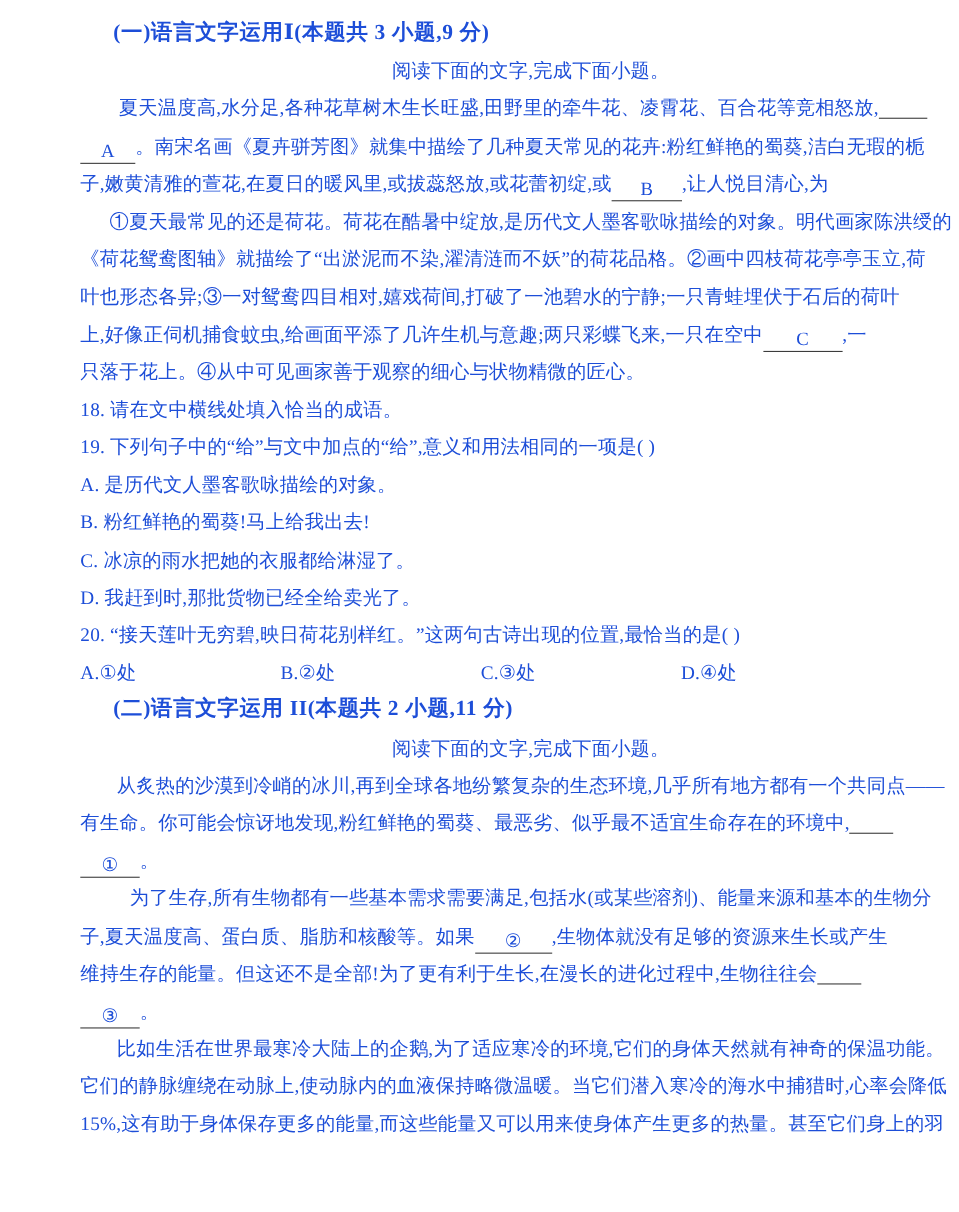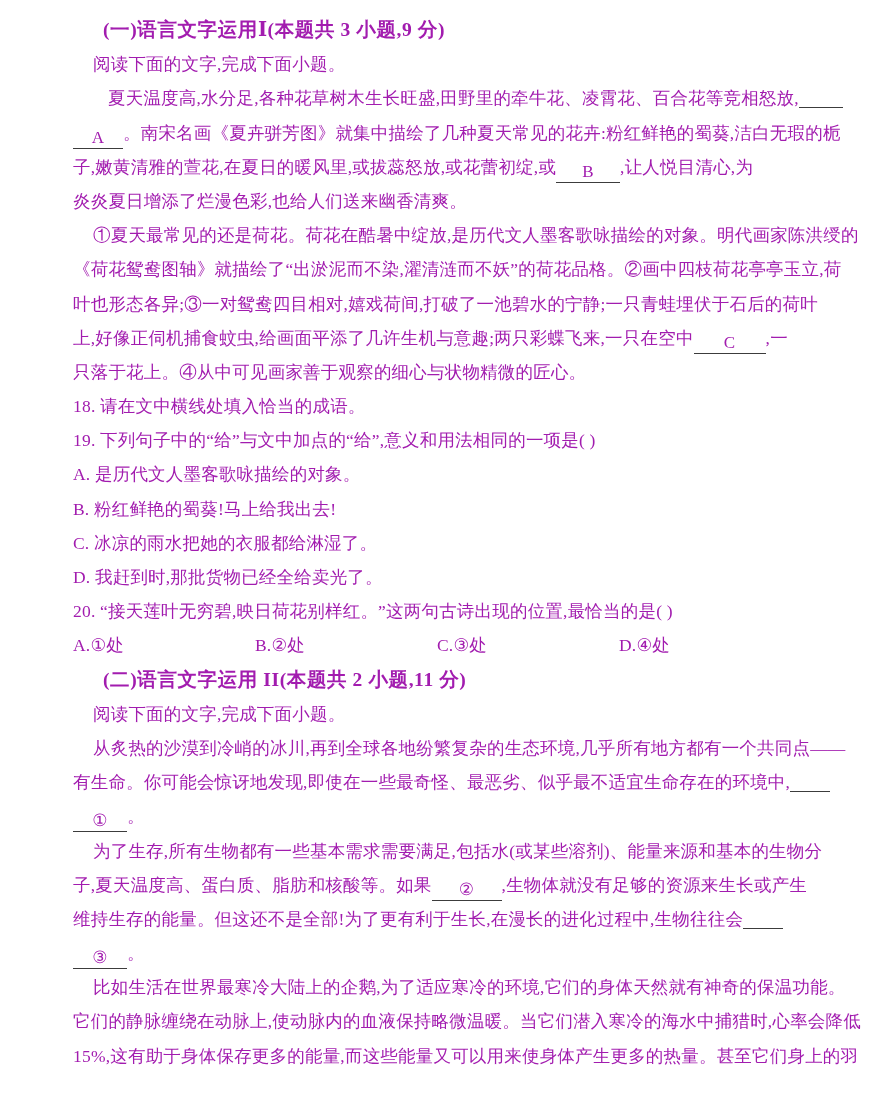--- a/index.html
+++ b/index.html
@@ -21,65 +21,64 @@
     font-size: 17.5px;
     white-space: nowrap;
     letter-spacing: 0.2px;
   }
   .line.header {
     font-weight: 700;
     font-size: 19.5px;
     padding-left: 30px;
     letter-spacing: 0.6px;
   }
-  .line.indent1 { padding-left: 20px; }
+  .line.indent1 { padding-left: 20px; text-align: center; }
   .line.indent2 { padding-left: 35px; }
   .line.options .opt {
     display: inline-block;
     width: 182px;
   }
   .blank {
     display: inline-block;
     box-sizing: border-box;
     border-bottom: 1.5px solid #3c3c3c;
     text-align: center;
     height: 23px;
     line-height: 23px;
     vertical-align: -4px;
     font-size: 17px;
   }
 </style>
 </head>
 <body>
 
-<div class="page" style="background: rgb(255, 255, 255); color: #a21caf;">
+<div class="page" style="background: rgb(255, 255, 255); color: #1d4ed8;">
   <div>
       <div class="line header"><span>(一)语言文字运用Ⅰ(本题共 3 小题,9 分)</span></div>
       <div class="line indent1"><span>阅读下面的文字,完成下面小题。</span></div>
       <div class="line indent2"><span>夏天温度高,水分足,各种花草树木生长旺盛,田野里的牵牛花、凌霄花、百合花等竞相怒放,</span><span class="blank" style="min-width: 44px; border-bottom-color: rgb(60, 60, 60);"></span></div>
       <div class="line plain"><span class="blank" style="min-width: 50px; border-bottom-color: rgb(60, 60, 60);">A</span><span>。南宋名画《夏卉骈芳图》就集中描绘了几种夏天常见的花卉:粉红鲜艳的蜀葵,洁白无瑕的栀</span></div>
       <div class="line plain"><span>子,嫩黄清雅的萱花,在夏日的暖风里,或拔蕊怒放,或花蕾初绽,或</span><span class="blank" style="min-width: 64px; border-bottom-color: rgb(60, 60, 60);">B</span><span>,让人悦目清心,为</span></div>
-      <div class="line plain"><span>炎炎夏日增添了烂漫色彩,也给人们送来幽香清爽。</span></div>
       <div class="line indent1"><span>①夏天最常见的还是荷花。荷花在酷暑中绽放,是历代文人墨客歌咏描绘的对象。明代画家陈洪绶的</span></div>
       <div class="line plain"><span>《荷花鸳鸯图轴》就描绘了“出淤泥而不染,濯清涟而不妖”的荷花品格。②画中四枝荷花亭亭玉立,荷</span></div>
       <div class="line plain"><span>叶也形态各异;③一对鸳鸯四目相对,嬉戏荷间,打破了一池碧水的宁静;一只青蛙埋伏于石后的荷叶</span></div>
       <div class="line plain"><span>上,好像正伺机捕食蚊虫,给画面平添了几许生机与意趣;两只彩蝶飞来,一只在空中</span><span class="blank" style="min-width: 72px; border-bottom-color: rgb(60, 60, 60);">C</span><span>,一</span></div>
       <div class="line plain"><span>只落于花上。④从中可见画家善于观察的细心与状物精微的匠心。</span></div>
       <div class="line plain"><span>18. 请在文中横线处填入恰当的成语。</span></div>
       <div class="line plain"><span>19. 下列句子中的“给”与文中加点的“给”,意义和用法相同的一项是(    )</span></div>
       <div class="line plain"><span>A. 是历代文人墨客歌咏描绘的对象。</span></div>
       <div class="line plain"><span>B. 粉红鲜艳的蜀葵!马上给我出去!</span></div>
       <div class="line plain"><span>C. 冰凉的雨水把她的衣服都给淋湿了。</span></div>
       <div class="line plain"><span>D. 我赶到时,那批货物已经全给卖光了。</span></div>
       <div class="line plain"><span>20. “接天莲叶无穷碧,映日荷花别样红。”这两句古诗出现的位置,最恰当的是(    )</span></div>
       <div class="line options"><span class="opt">A.①处</span><span class="opt">B.②处</span><span class="opt">C.③处</span><span class="opt">D.④处</span></div>
       <div class="line header"><span>(二)语言文字运用 II(本题共 2 小题,11 分)</span></div>
       <div class="line indent1"><span>阅读下面的文字,完成下面小题。</span></div>
       <div class="line indent1"><span>从炙热的沙漠到冷峭的冰川,再到全球各地纷繁复杂的生态环境,几乎所有地方都有一个共同点——</span></div>
-      <div class="line plain"><span>有生命。你可能会惊讶地发现,即使在一些最奇怪、最恶劣、似乎最不适宜生命存在的环境中,</span><span class="blank" style="min-width: 40px; border-bottom-color: rgb(60, 60, 60);"></span></div>
+      <div class="line plain"><span>有生命。你可能会惊讶地发现,粉红鲜艳的蜀葵、最恶劣、似乎最不适宜生命存在的环境中,</span><span class="blank" style="min-width: 40px; border-bottom-color: rgb(60, 60, 60);"></span></div>
       <div class="line plain"><span class="blank" style="min-width: 54px; border-bottom-color: rgb(60, 60, 60);">①</span><span>。</span></div>
       <div class="line indent1"><span>为了生存,所有生物都有一些基本需求需要满足,包括水(或某些溶剂)、能量来源和基本的生物分</span></div>
       <div class="line plain"><span>子,夏天温度高、蛋白质、脂肪和核酸等。如果</span><span class="blank" style="min-width: 70px; border-bottom-color: rgb(60, 60, 60);">②</span><span>,生物体就没有足够的资源来生长或产生</span></div>
       <div class="line plain"><span>维持生存的能量。但这还不是全部!为了更有利于生长,在漫长的进化过程中,生物往往会</span><span class="blank" style="min-width: 40px; border-bottom-color: rgb(60, 60, 60);"></span></div>
       <div class="line plain"><span class="blank" style="min-width: 54px; border-bottom-color: rgb(60, 60, 60);">③</span><span>。</span></div>
       <div class="line indent1"><span>比如生活在世界最寒冷大陆上的企鹅,为了适应寒冷的环境,它们的身体天然就有神奇的保温功能。</span></div>
       <div class="line plain"><span>它们的静脉缠绕在动脉上,使动脉内的血液保持略微温暖。当它们潜入寒冷的海水中捕猎时,心率会降低</span></div>
       <div class="line plain"><span>15%,这有助于身体保存更多的能量,而这些能量又可以用来使身体产生更多的热量。甚至它们身上的羽</span></div>
     </div>
 </div>

